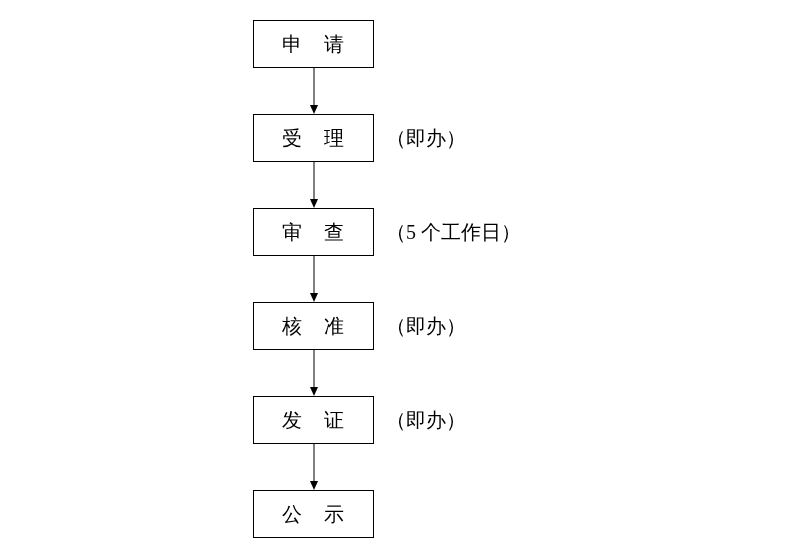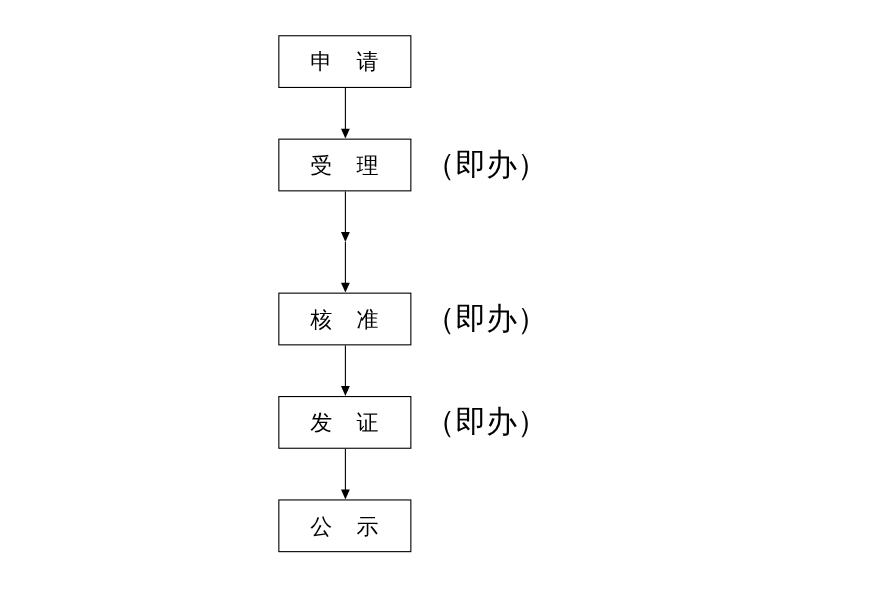--- a/index.html
+++ b/index.html
@@ -14,21 +14,20 @@
     background: #ffffff;
     overflow: hidden;
     font-family: "Liberation Serif", "DejaVu Serif", serif;
     color: #000000;
   }
   .flow {
     position: absolute;
     left: 253px;
     top: 20px;
     width: 121px;
-    margin-top: 12px;
   }
   .step {
     position: relative;
     width: 121px;
   }
   .box {
     box-sizing: border-box;
     width: 121px;
     height: 48px;
     border: 1px solid #000000;
@@ -38,21 +37,21 @@
     justify-content: center;
     font-size: 20px;
     letter-spacing: 1px;
     white-space: nowrap;
   }
   .note {
     position: absolute;
     left: 133px;
     top: 50%;
     transform: translateY(-50%);
-    font-size: 28px;
+    font-size: 20px;
     white-space: nowrap;
     width: max-content;
   }
   .arrow {
     position: relative;
     height: 46px;
     width: 121px;
   }
   .arrow::before {
     content: "";
@@ -94,20 +93,26 @@
 
     <div class="step">
       <div class="box">
         <span>受　理</span>
       </div>
       <div class="note">（即办）</div>
     </div>
 
     <div class="arrow"></div>
 
+    <div class="step">
+      <div class="box">
+        <span>审　查</span>
+      </div>
+      <div class="note">（5 个工作日）</div>
+    </div>
 
     <div class="arrow"></div>
 
     <div class="step">
       <div class="box">
         <span>核　准</span>
       </div>
       <div class="note">（即办）</div>
     </div>
 

